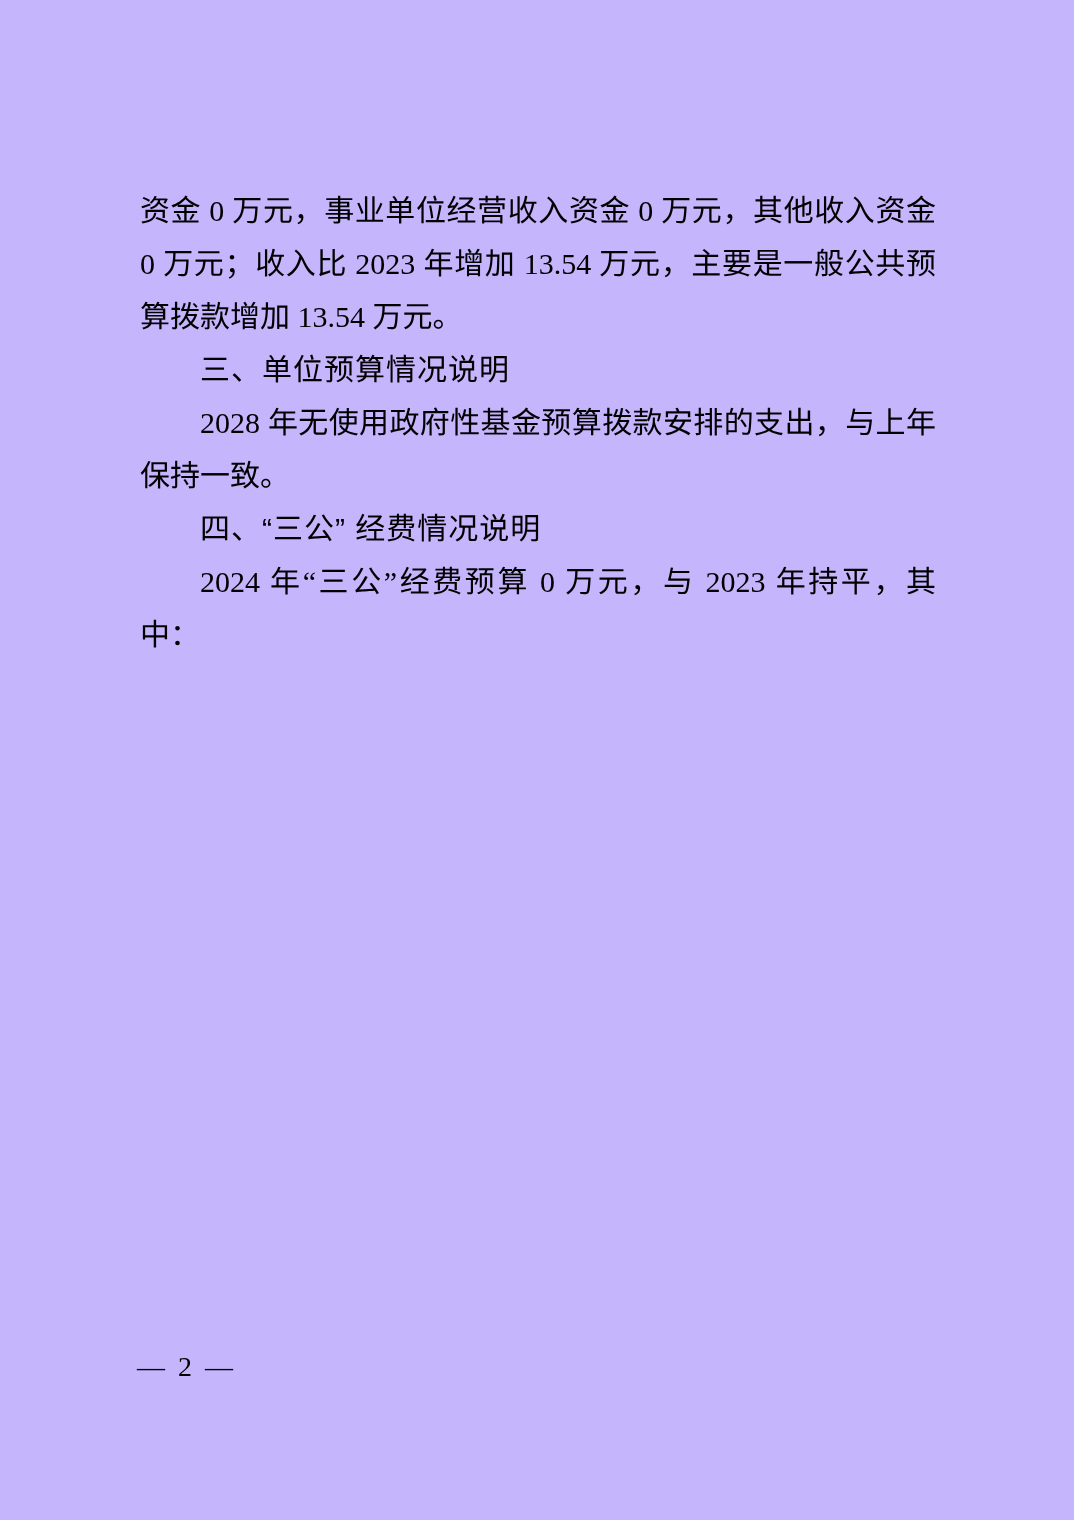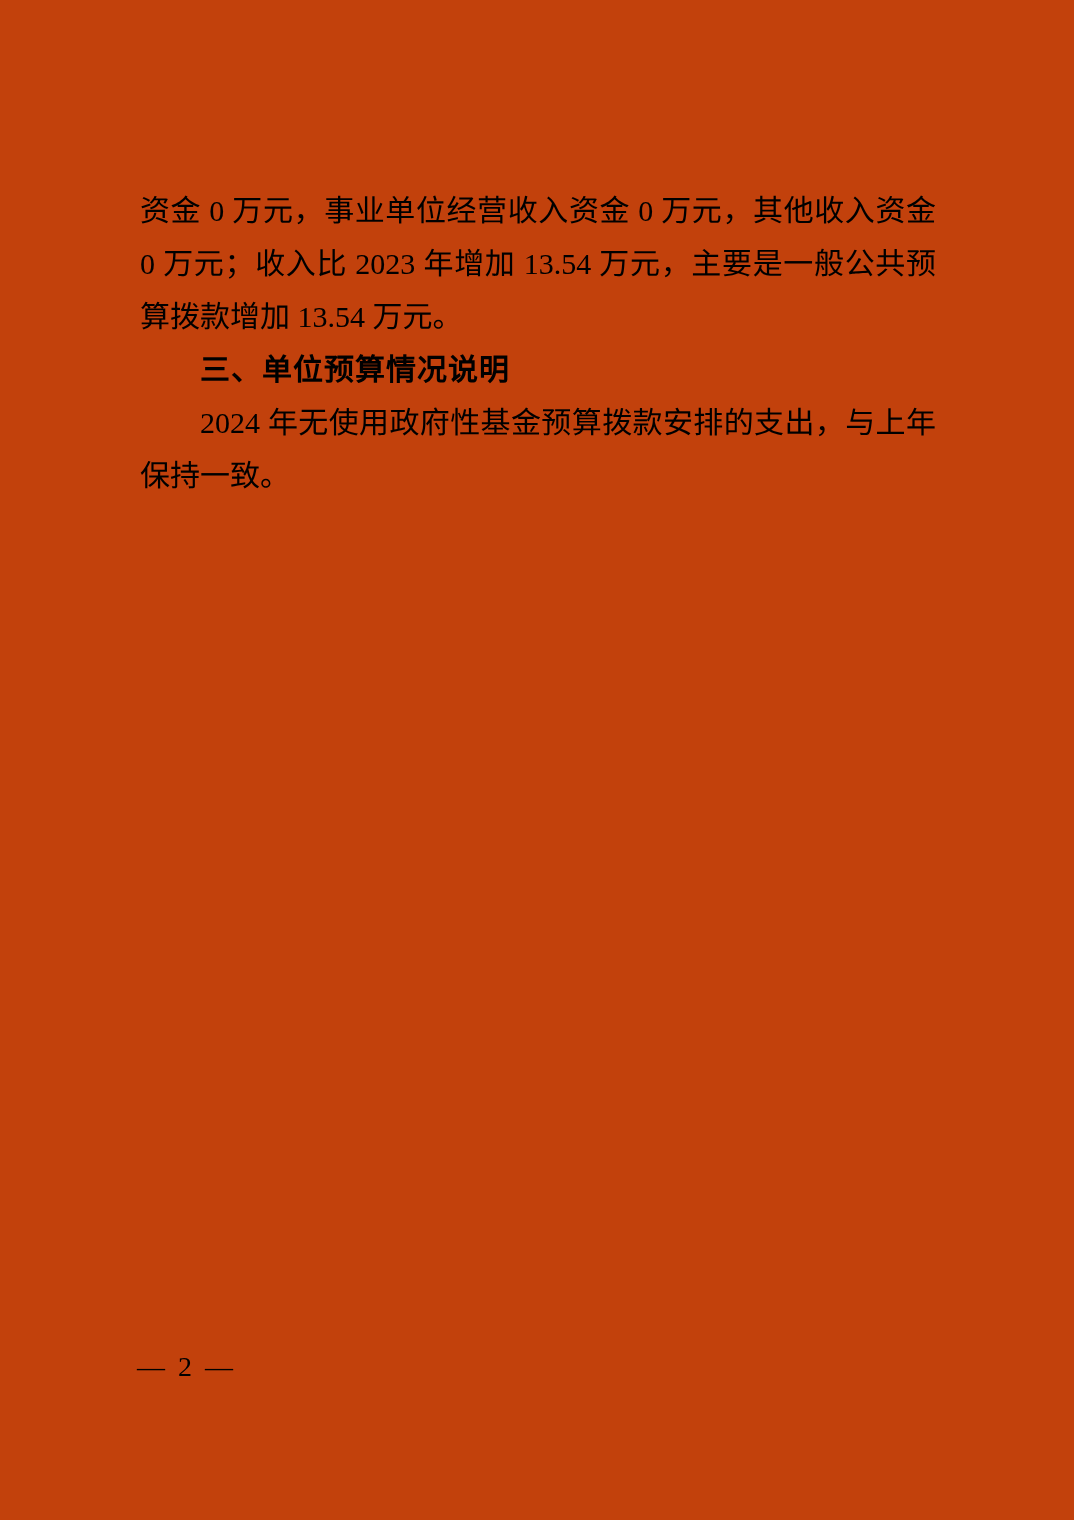--- a/index.html
+++ b/index.html
@@ -4,21 +4,21 @@
 <style>
   html, body {
     margin: 0;
     padding: 0;
     background: #ffffff;
   }
   .page {
     position: relative;
     width: 1074px;
     height: 1520px;
-    background: #c2410c;
+    background: #c4b5fd;
     overflow: hidden;
   }
   .textblock {
     position: absolute;
     left: 140px;
     top: 184px;
     width: 796px;
     color: #000000;
     font-family: "Liberation Serif", "DejaVu Serif", serif;
     font-size: 30px;
@@ -33,21 +33,21 @@
   .indent {
     text-indent: 2em;
   }
   .lead {
     font-weight: 700;
   }
   h2.heading {
     margin: 0;
     padding: 0;
     font-family: "Liberation Sans", "DejaVu Sans", sans-serif;
-    font-weight: 700;
+    font-weight: 400;
     font-size: 30px;
     line-height: 53px;
     letter-spacing: 1px;
     text-align: left;
   }
   .pagenum {
     position: absolute;
     left: 137px;
     top: 1348px;
     color: #000000;
@@ -62,20 +62,22 @@
 
 <div class="page">
   <main class="textblock">
 
     <p class="body">资金 0 万元，事业单位经营收入资金 0 万元，其他收入资金 0 万元；收入比 2023 年增加 13.54 万元，主要是一般公共预算拨款增加 13.54 万元。</p>
 
 
     <h2 class="heading indent">三、单位预算情况说明</h2>
 
 
-    <p class="body indent">2024 年无使用政府性基金预算拨款安排的支出，与上年保持一致。</p>
+    <p class="body indent">2028 年无使用政府性基金预算拨款安排的支出，与上年保持一致。</p>
 
+    <h2 class="heading indent">四、“三公” 经费情况说明</h2>
 
+    <p class="body indent">2024 年“三公”经费预算 0 万元，与 2023 年持平，其中：</p>
 
   </main>
 
   <footer class="pagenum">— 2 —</footer>
 </div>
 
 </body></html>

